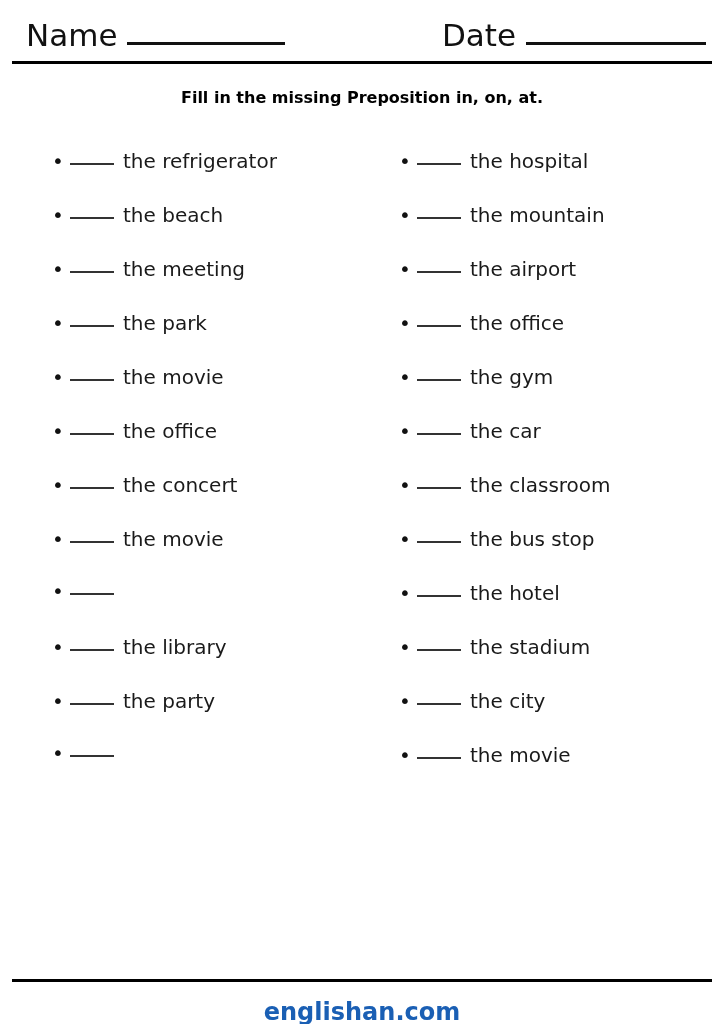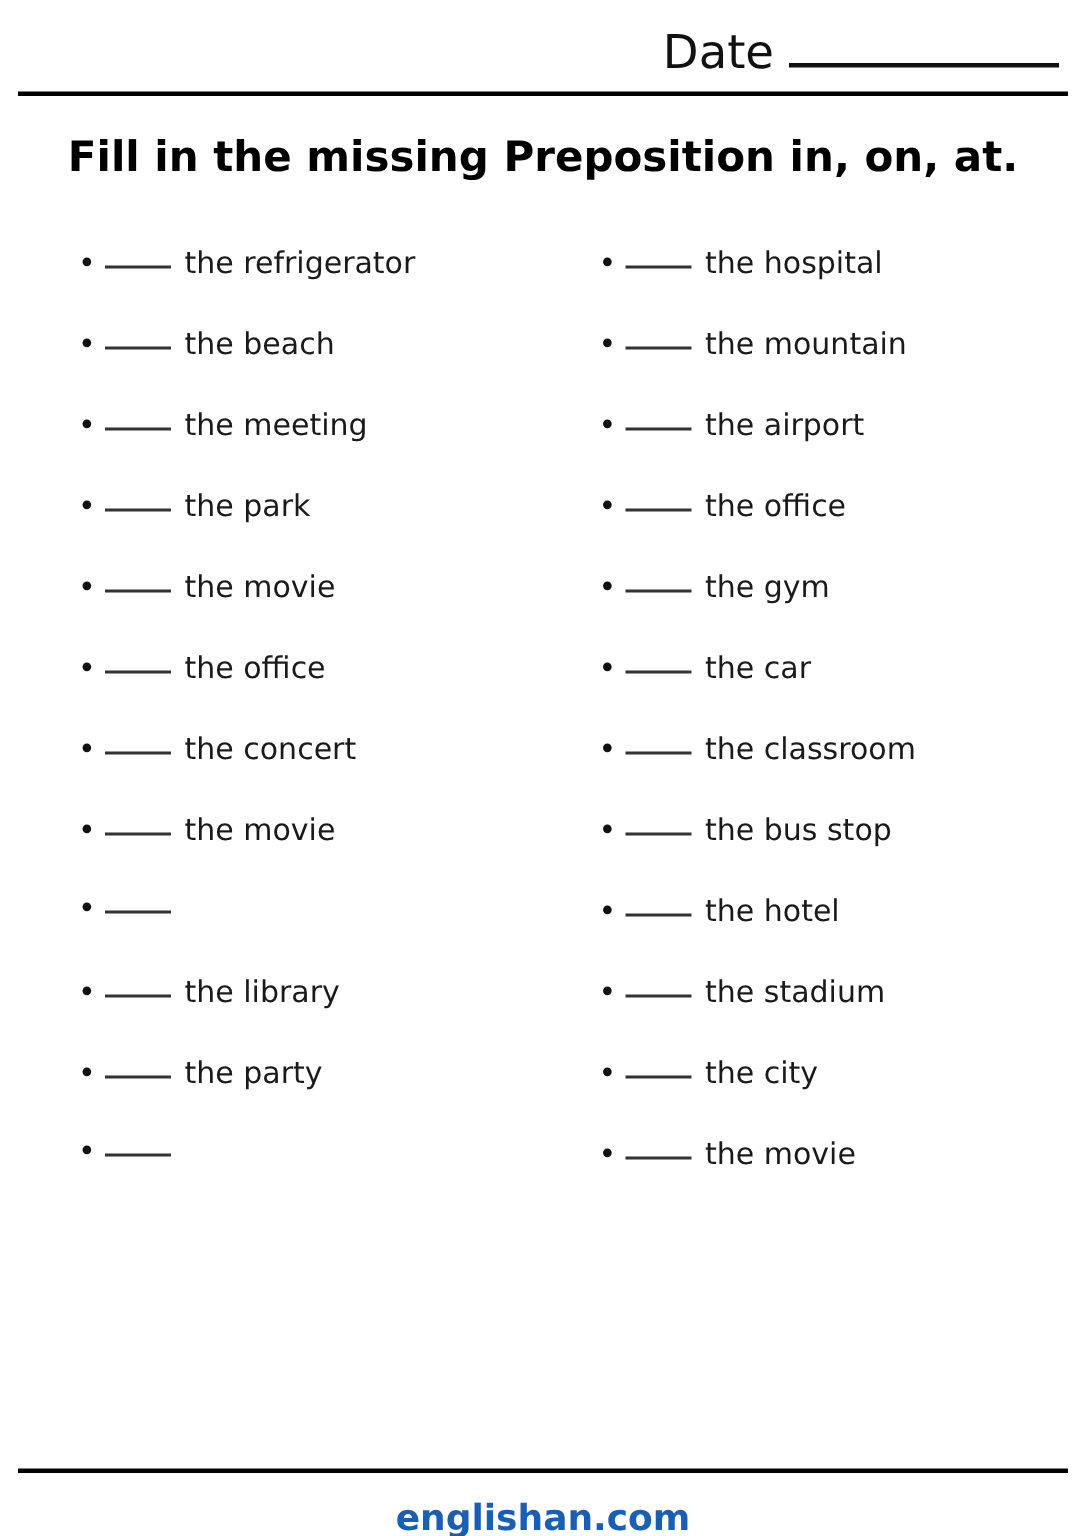--- a/index.html
+++ b/index.html
@@ -56,21 +56,21 @@
   .name-rule { width: 158px; margin-bottom: 6px; }
   .date-rule { width: 180px; margin-bottom: 6px; }
   .spacer-mid { flex: 1 1 auto; }
 
   .rule-thick-top {
     border-top: 3px solid #000000;
     margin-top: 10px;
   }
   .instruction {
     text-align: center;
-    font-size: 28px;
+    font-size: 16px;
     font-weight: bold;
     margin-top: 24px;
     color: #000000;
     font-family: "DejaVu Sans", sans-serif;
   }
 
   .columns {
     display: flex;
     margin-top: 42px;
     padding: 0 14px 0 40px;
@@ -130,20 +130,24 @@
     font-family: "DejaVu Sans", sans-serif;
   }
 </style>
 </head>
 <body>
 
 <div class="sheet">
 
 
   <div class="name-date-row">
+    <div class="field">
+      <span class="field-label">Name</span>
+      <span class="field-rule name-rule"></span>
+    </div>
     <div class="spacer-mid"></div>
     <div class="field">
       <span class="field-label">Date</span>
       <span class="field-rule date-rule"></span>
     </div>
   </div>
 
   <div class="rule-thick-top"></div>
 
   <div class="instruction">Fill in the missing Preposition in, on, at.</div>

